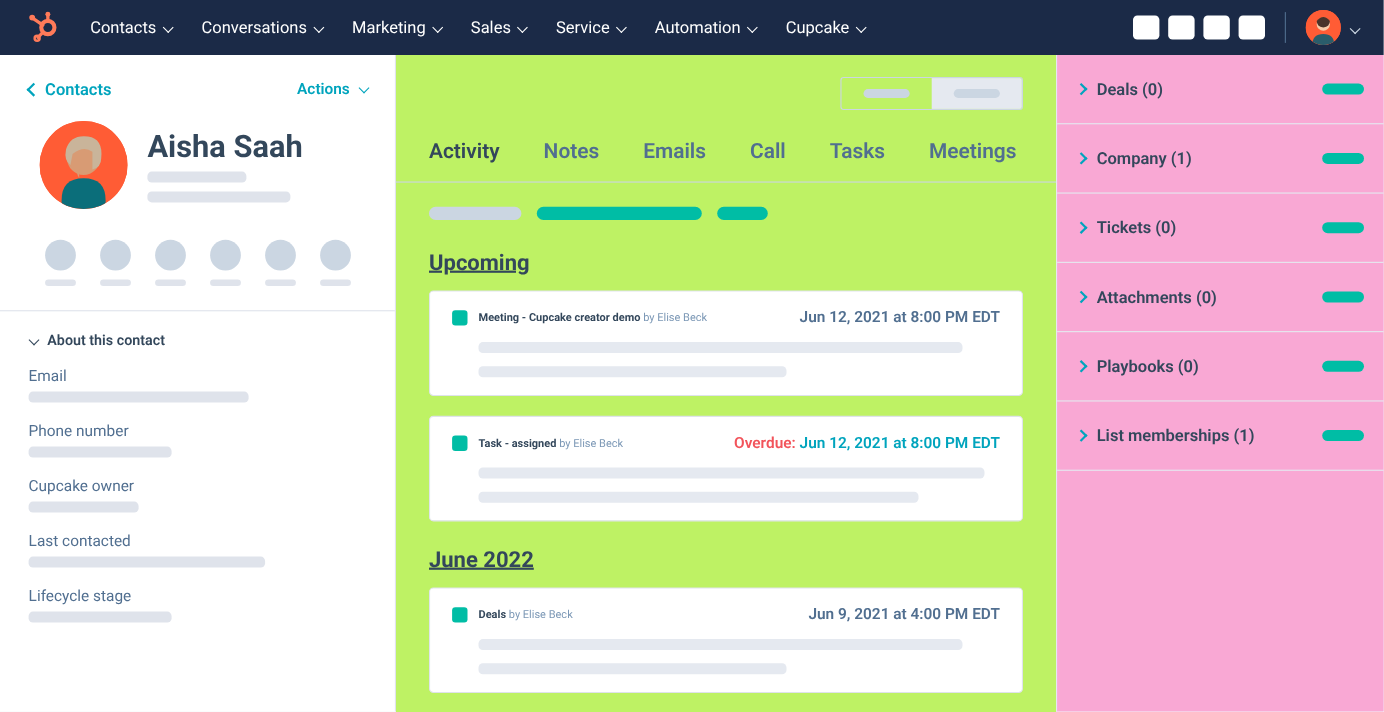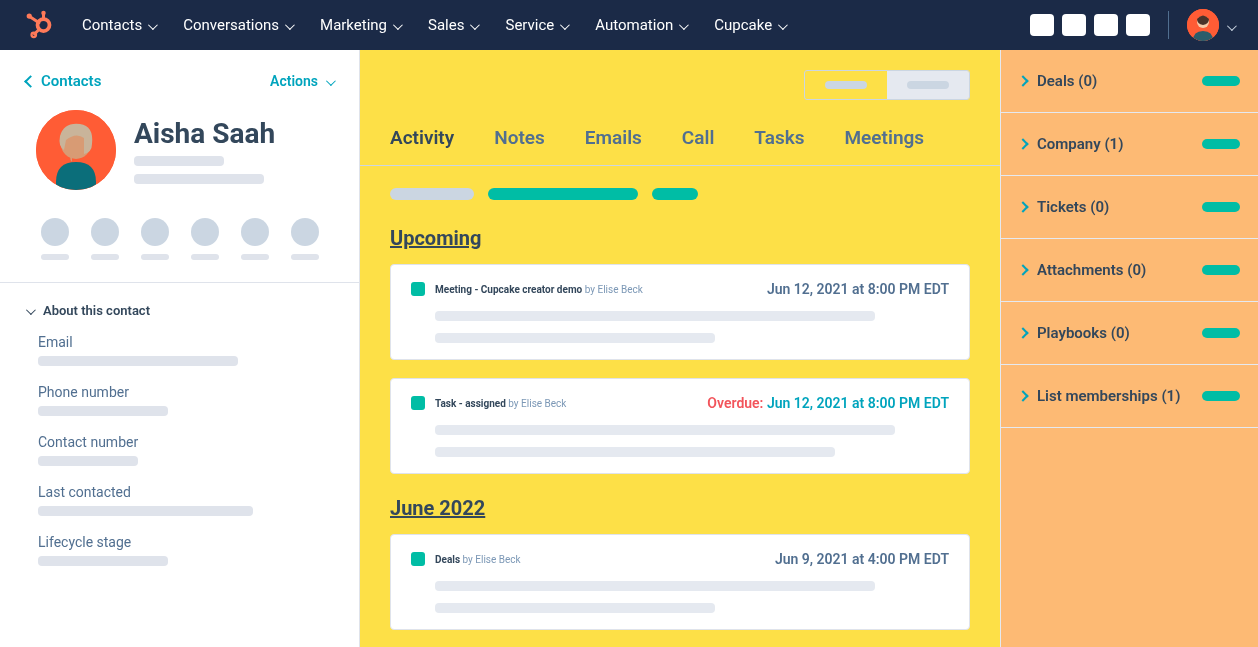--- a/index.html
+++ b/index.html
@@ -71,26 +71,26 @@
     height: calc(647px - 50px);
   }
   .col-left {
     width: 360px;
     background: #fff;
     border-right: 1px solid #dfe3eb;
     overflow-y: auto;
   }
   .col-center {
     flex: 1;
-    background: #fde047;
+    background: #bef264;
     overflow-y: auto;
   }
   .col-right {
-    width: 258px;
-    background: #fdba74;
+    width: 298px;
+    background: #f9a8d4;
     border-left: 1px solid #e5e9f0;
   }
 
   
   .back-row {
     display: flex; align-items: center; justify-content: space-between;
     padding: 22px 26px 8px 26px;
   }
   .back-link {
     color: #00a4bd;
@@ -142,21 +142,21 @@
   .action-icon .lbl { width:28px; height:6px; background:#dfe3eb; border-radius:3px; }
 
   .section-divider { height:1px; background:#dfe3eb; }
 
   .about-row {
     display:flex; align-items:center; gap:10px;
     padding: 20px 26px 4px 26px;
     color:#33475b; font-weight:600; font-size:13px;
     cursor:pointer;
   }
-  .fields { padding: 12px 38px; display:flex; flex-direction:column; gap:18px;justify-content:center; }
+  .fields { padding: 12px 26px; display:flex; flex-direction:column; gap:18px;justify-content:center; }
   .field-label { font-size:14px; color:#516f90; margin-bottom:6px; }
   .field-skel { height:10px; background:#dfe3eb; border-radius:4px; }
   .fsw1{width:200px}.fsw2{width:130px}.fsw3{width:100px}.fsw4{width:215px}
 
   
   .center-top {
     display:flex; justify-content:flex-end; padding: 20px 30px 0 30px;
   }
   .btn-group {
     display:flex; border:1px solid #cbd6e2; border-radius:3px; overflow:hidden;
@@ -354,21 +354,21 @@
     <div class="fields" id="contact-fields">
         <div>
           <div class="field-label">Email</div>
           <div class="field-skel fsw1"></div>
         </div>
         <div>
           <div class="field-label">Phone number</div>
           <div class="field-skel fsw2"></div>
         </div>
         <div>
-          <div class="field-label">Contact number</div>
+          <div class="field-label">Cupcake owner</div>
           <div class="field-skel fsw3"></div>
         </div>
         <div>
           <div class="field-label">Last contacted</div>
           <div class="field-skel fsw4"></div>
         </div>
         <div>
           <div class="field-label">Lifecycle stage</div>
           <div class="field-skel fsw2"></div>
         </div>

